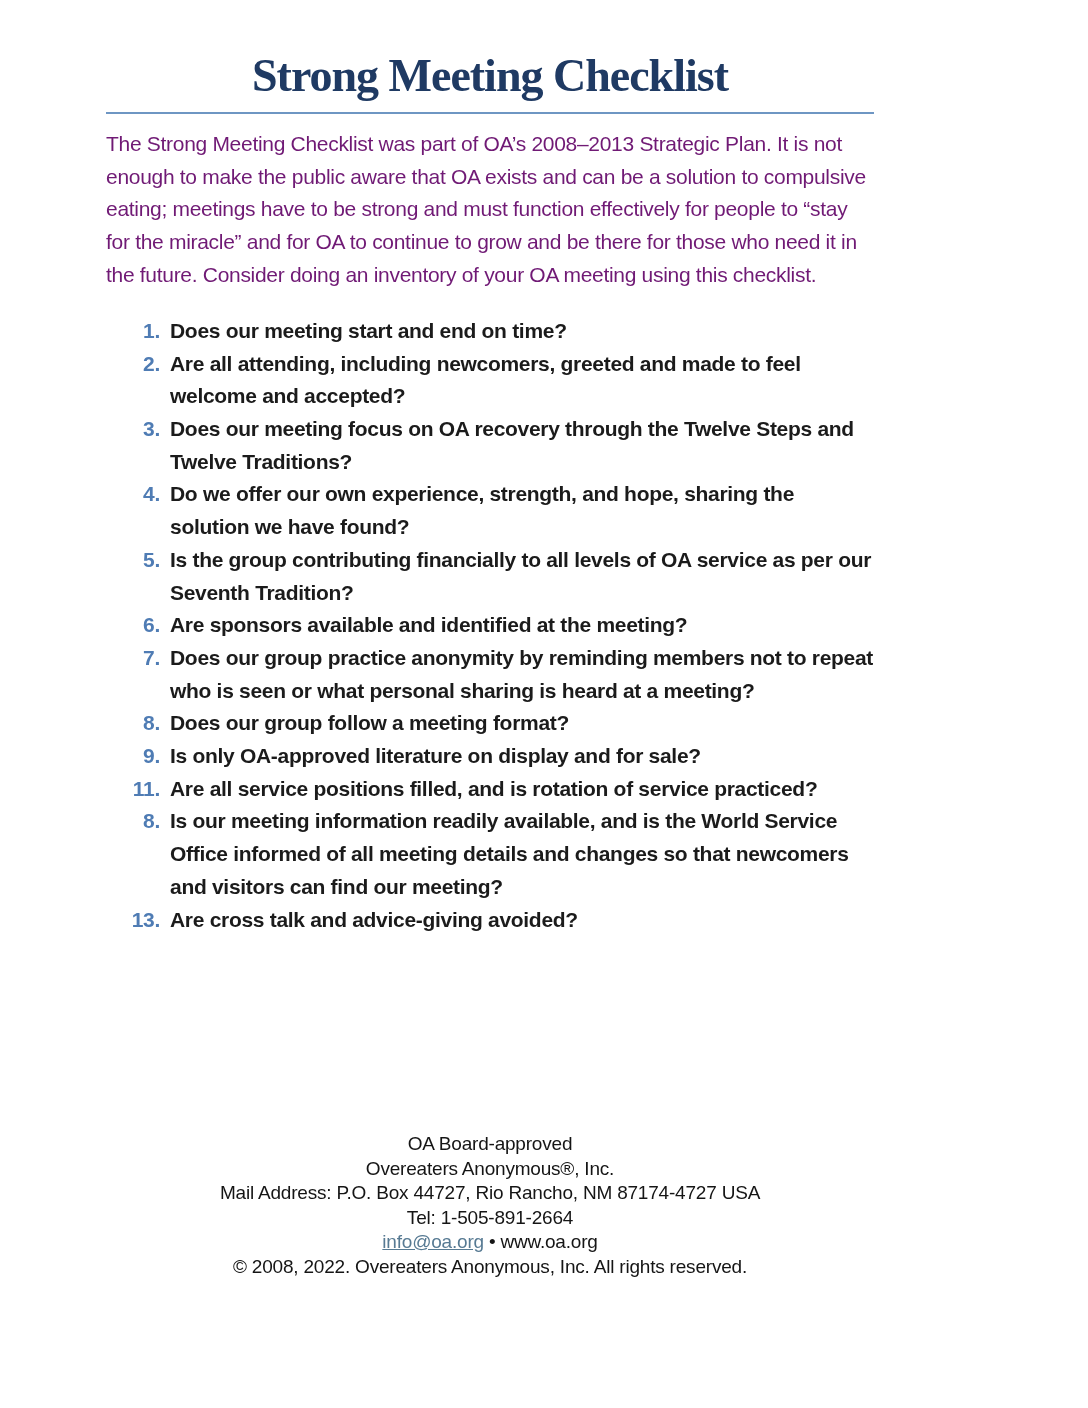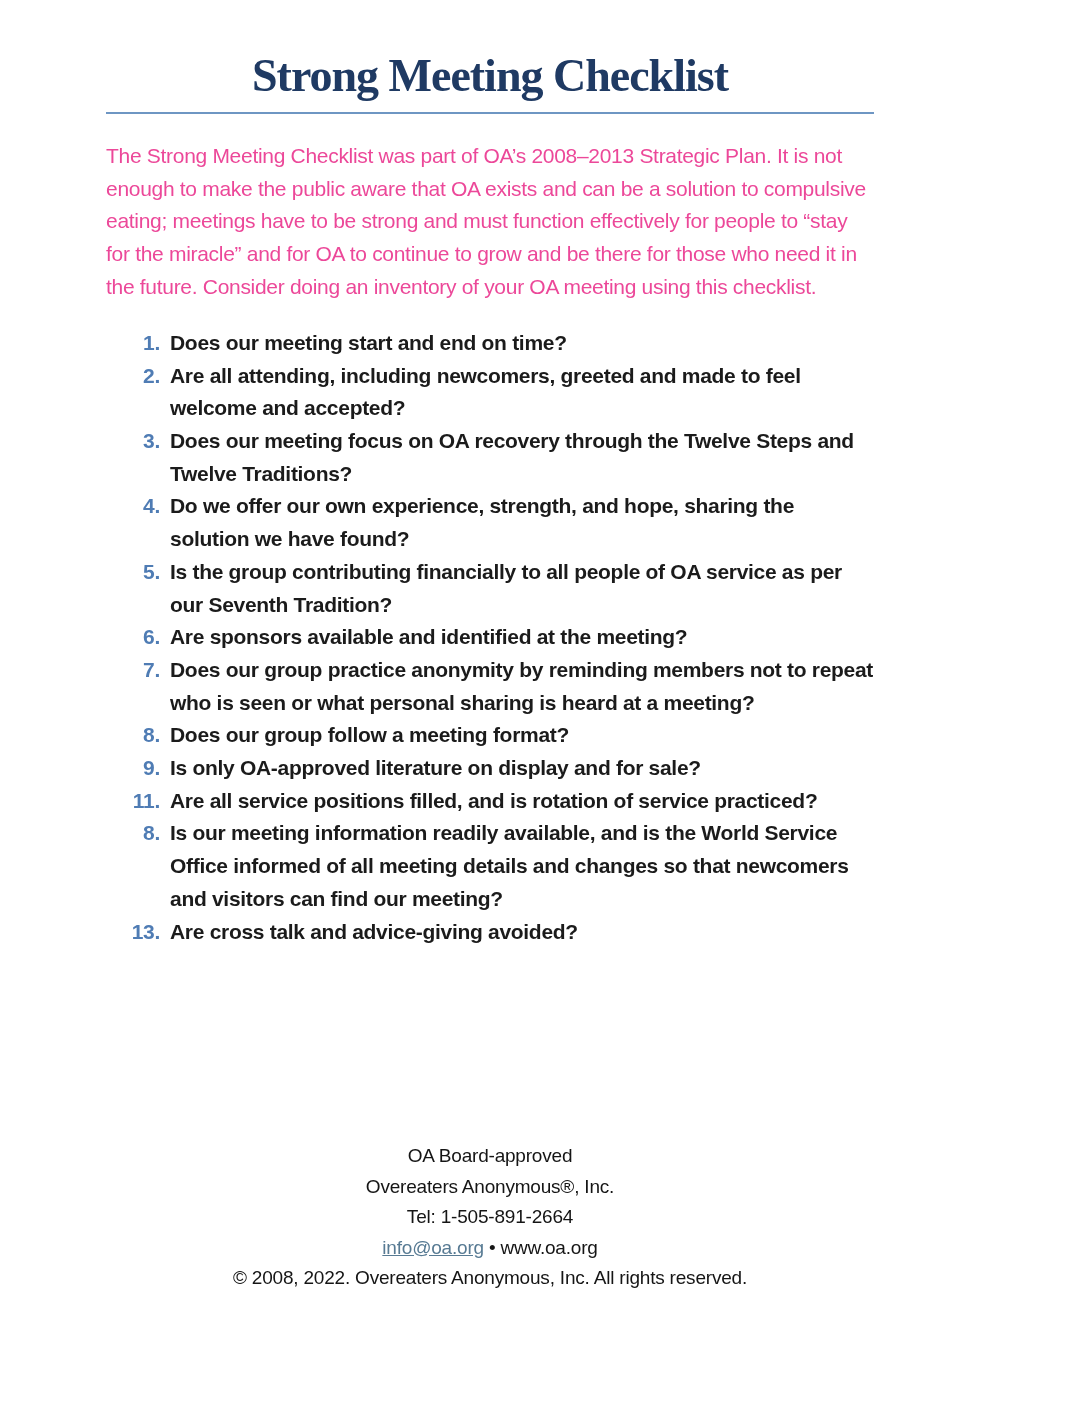--- a/index.html
+++ b/index.html
@@ -27,25 +27,25 @@
     line-height: 1.15;
     letter-spacing: -1px;
     color: var(--title-color, #1f3a63);
   }
   .title-rule {
     border: none;
     border-top: 2px solid var(--rule-color, #6e96c3);
     margin: 9px 0 0 0;
   }
   .intro {
-    margin: 26px 0 0 0;
+    margin: 14px 0 0 0;
     font-size: 21px;
     letter-spacing: -0.3px;
     line-height: 32.8px;
-    color: #ec4899;
+    color: #701a75;
   }
   ol.checklist {
     list-style: none;
     margin: 23px 0 0 0;
     padding: 0;
     font-size: 21px;
     letter-spacing: -0.3px;
     line-height: 32.7px;
   }
   ol.checklist li {
@@ -66,21 +66,21 @@
     font-weight: bold;
   }
   .doc-footer {
     margin-top: 196px;
     text-align: center;
     font-size: 19px;
     letter-spacing: -0.2px;
     line-height: 24.5px;
     color: #151515;
   }
-  .f-line { margin: 6px; }
+  .f-line { margin: 0; }
   .email-link {
     color: var(--link-color, #577a93);
     text-decoration: underline;
     cursor: pointer;
     text-align: center;
   }
   .sep { margin: 0 5px; }
 </style>
 </head>
 <body>
@@ -105,21 +105,21 @@
       <li>
         <span class="item-num">3.</span>
         <span class="item-text">Does our meeting focus on OA recovery through the Twelve Steps and Twelve Traditions?</span>
       </li>
       <li>
         <span class="item-num">4.</span>
         <span class="item-text">Do we offer our own experience, strength, and hope, sharing the solution we have found?</span>
       </li>
       <li>
         <span class="item-num">5.</span>
-        <span class="item-text">Is the group contributing financially to all people of OA service as per our Seventh Tradition?</span>
+        <span class="item-text">Is the group contributing financially to all levels of OA service as per our Seventh Tradition?</span>
       </li>
       <li>
         <span class="item-num">6.</span>
         <span class="item-text">Are sponsors available and identified at the meeting?</span>
       </li>
       <li>
         <span class="item-num">7.</span>
         <span class="item-text">Does our group practice anonymity by reminding members not to repeat who is seen or what personal sharing is heard at a meeting?</span>
       </li>
       <li>
@@ -140,20 +140,21 @@
       </li>
       <li>
         <span class="item-num">13.</span>
         <span class="item-text">Are cross talk and advice-giving avoided?</span>
       </li>
     </ol>
 
   <div class="doc-footer">
     <div class="f-line">OA Board-approved</div>
     <div class="f-line">Overeaters Anonymous®, Inc.</div>
+    <div class="f-line">Mail Address: P.O. Box 44727, Rio Rancho, NM 87174-4727 USA</div>
     <div class="f-line">Tel: 1-505-891-2664</div>
     <div class="f-line">
       <a class="email-link" href="#">info@oa.org</a><span class="sep">•</span><span>www.oa.org</span>
     </div>
     <div class="f-line">© 2008, 2022. Overeaters Anonymous, Inc. All rights reserved.</div>
   </div>
 
 </div>
 
 </body></html>

